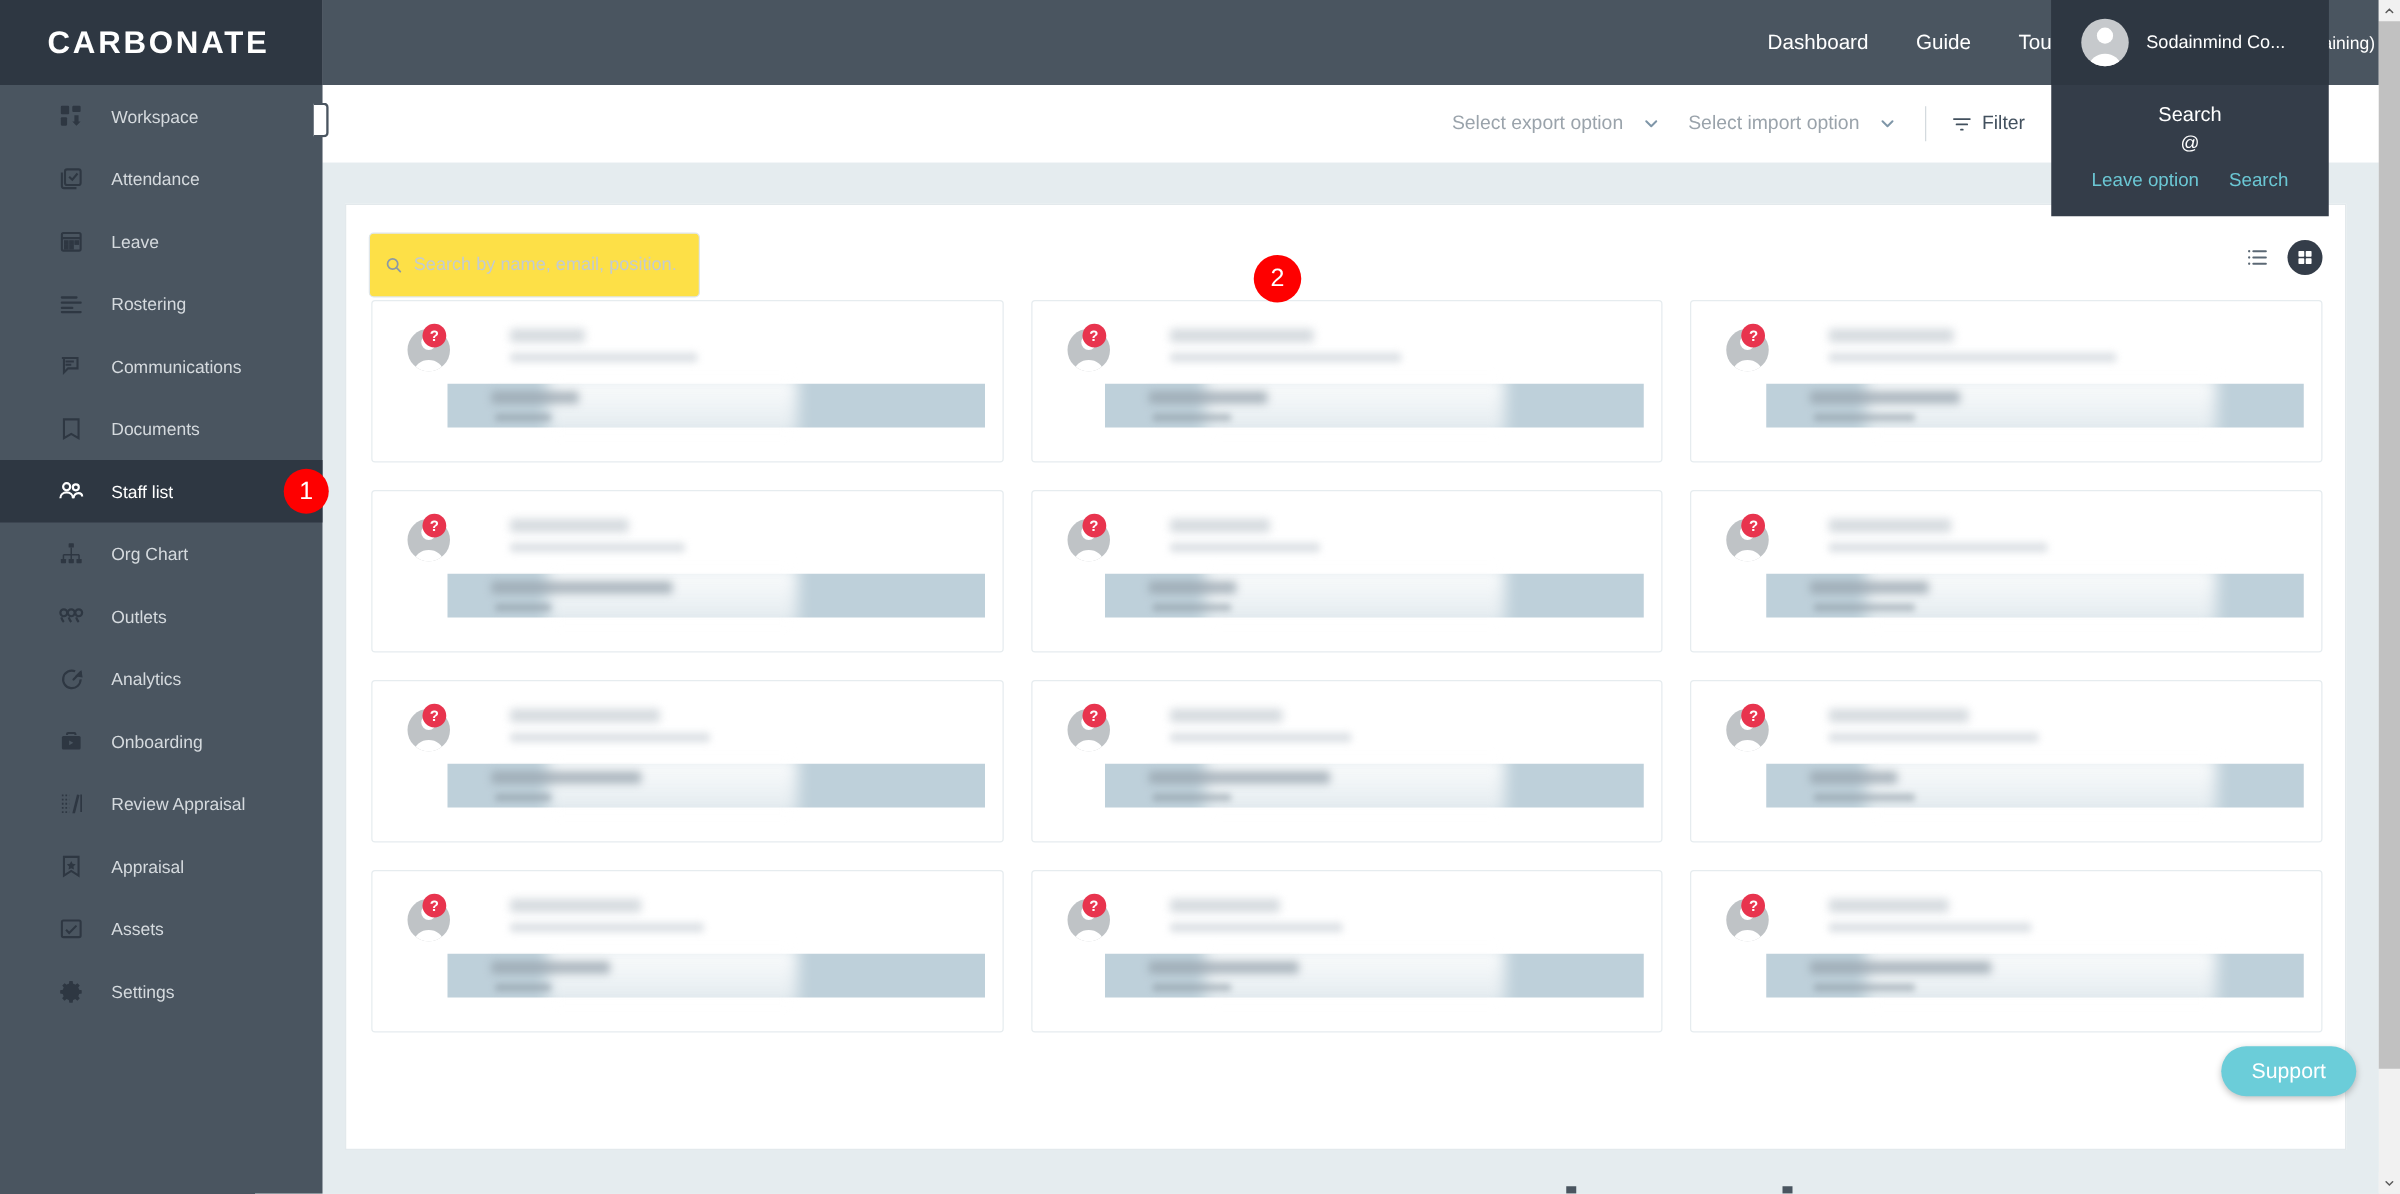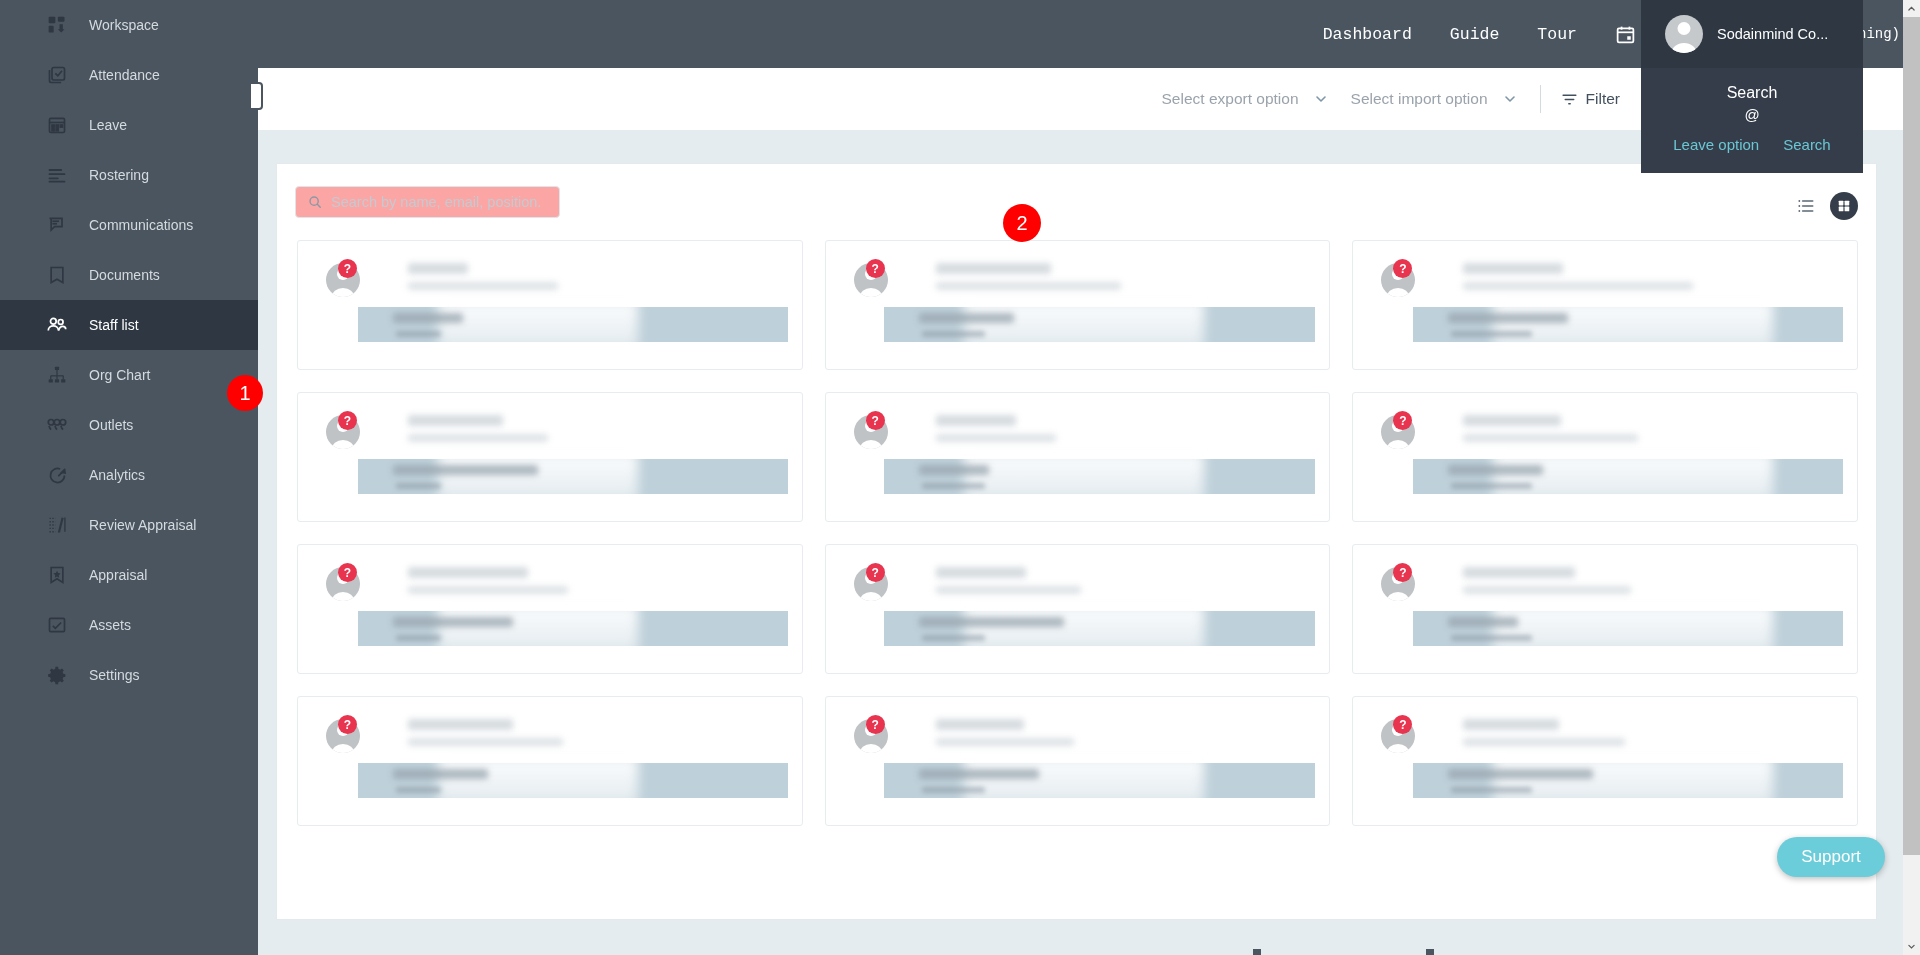--- a/index.html
+++ b/index.html
@@ -60,21 +60,20 @@
   }
 
   
   #header {
     position: absolute; left: 258px; top: 0;
     width: 1662px; height: 68px;
     background: #4a5560;
     display: flex; align-items: center; justify-content: flex-end;
     padding-right: 0;
     z-index: 20;
-    font-family: Liberation Mono, monospace;
   }
   .hdr-link {
     color: #ffffff; font-size: 16.5px;
     margin-right: 38px; cursor: pointer; white-space: nowrap;
   }
   #trial-wrap {
     display: flex; align-items: center; margin-right: 20px;
   }
   #cal-icon { margin-right: 12px; display: flex; }
   #trial-text { color: #ffffff; font-size: 14px; white-space: nowrap; }
@@ -146,24 +145,24 @@
     position: absolute; left: 18px; top: 33px;
     width: 1601px; height: 757px;
     background: #ffffff;
     border: 1px solid #e3e9ec;
   }
   #panel-top {
     height: 76px; position: relative;
   }
   #search-box {
     position: absolute; left: 18px; top: 22px;
-    width: 265px; height: 32px;
+    width: 265px; height: 52px;
     border: 1px solid #dfe6ea; border-radius: 4px;
     display: flex; align-items: center; padding: 0 12px;
-    background: #fca5a5;
+    background: #fde047;
   }
   #search-icon { margin-right: 9px; display: flex; flex: 0 0 auto; }
   #search-input {
     border: none; outline: none; width: 100%;
     font-family: "Liberation Sans", sans-serif;
     font-size: 14.5px; color: #57636e; background: transparent;
   }
   #search-input::placeholder { color: #c3cbd1; }
   #view-toggles {
     position: absolute; right: 18px; top: 28px;
@@ -305,20 +304,23 @@
   }
   #bottom-peek-left { left: 995px; }
   #bottom-peek-right { left: 1168px; }
 </style>
 </head>
 <body>
 
 <div id="app">
 
   <nav id="sidebar">
+    <div id="logo-bar">
+      <span id="logo-text">CARBONATE</span>
+    </div>
     <div id="nav-list">
         <div class="nav-item">
           <span class="nav-icon">
             <svg width="20" height="20" viewBox="0 0 24 24" fill="#2e3742">
               <rect x="2" y="2" width="8" height="8" rx="1"></rect>
               <rect x="13" y="2" width="8" height="6" rx="1"></rect>
               <rect x="2" y="13" width="6" height="8" rx="1"></rect>
               <path d="M15 11v6h-2l4 4 4-4h-2v-6z"></path>
             </svg>
           </span>
@@ -423,20 +425,30 @@
         </div>
         <div class="nav-item">
           <span class="nav-icon">
             <svg width="21" height="21" viewBox="0 0 24 24" fill="none" stroke="#2e3742" stroke-width="2">
               <path d="M20 12a8 8 0 1 1-5-7.4"></path>
               <path d="M20 5.5l-6.5 6.6" stroke-linecap="round"></path>
               <path d="M20 5.5l.6 3.6-3.6-.6z" fill="#2e3742"></path>
             </svg>
           </span>
           <span class="nav-label">Analytics</span>
+        </div>
+        <div class="nav-item">
+          <span class="nav-icon">
+            <svg width="20" height="20" viewBox="0 0 24 24" fill="#2e3742">
+              <path d="M9 3h6a2 2 0 0 1 2 2v1h-2V5H9v1H7V5a2 2 0 0 1 2-2z"></path>
+              <rect x="3" y="7" width="18" height="13" rx="1.5"></rect>
+              <path d="M10 11.2l4 2.3-4 2.3z" fill="#4a5560"></path>
+            </svg>
+          </span>
+          <span class="nav-label">Onboarding</span>
         </div>
         <div class="nav-item">
           <span class="nav-icon">
             <svg width="20" height="20" viewBox="0 0 24 24" fill="none" stroke="#2e3742" stroke-width="1.7">
               <g stroke-dasharray="1.6 1.8">
                 <line x1="3" y1="4" x2="10" y2="4"></line>
                 <line x1="3" y1="8" x2="10" y2="8"></line>
                 <line x1="3" y1="12" x2="10" y2="12"></line>
                 <line x1="3" y1="16" x2="10" y2="16"></line>
                 <line x1="3" y1="20" x2="10" y2="20"></line>

